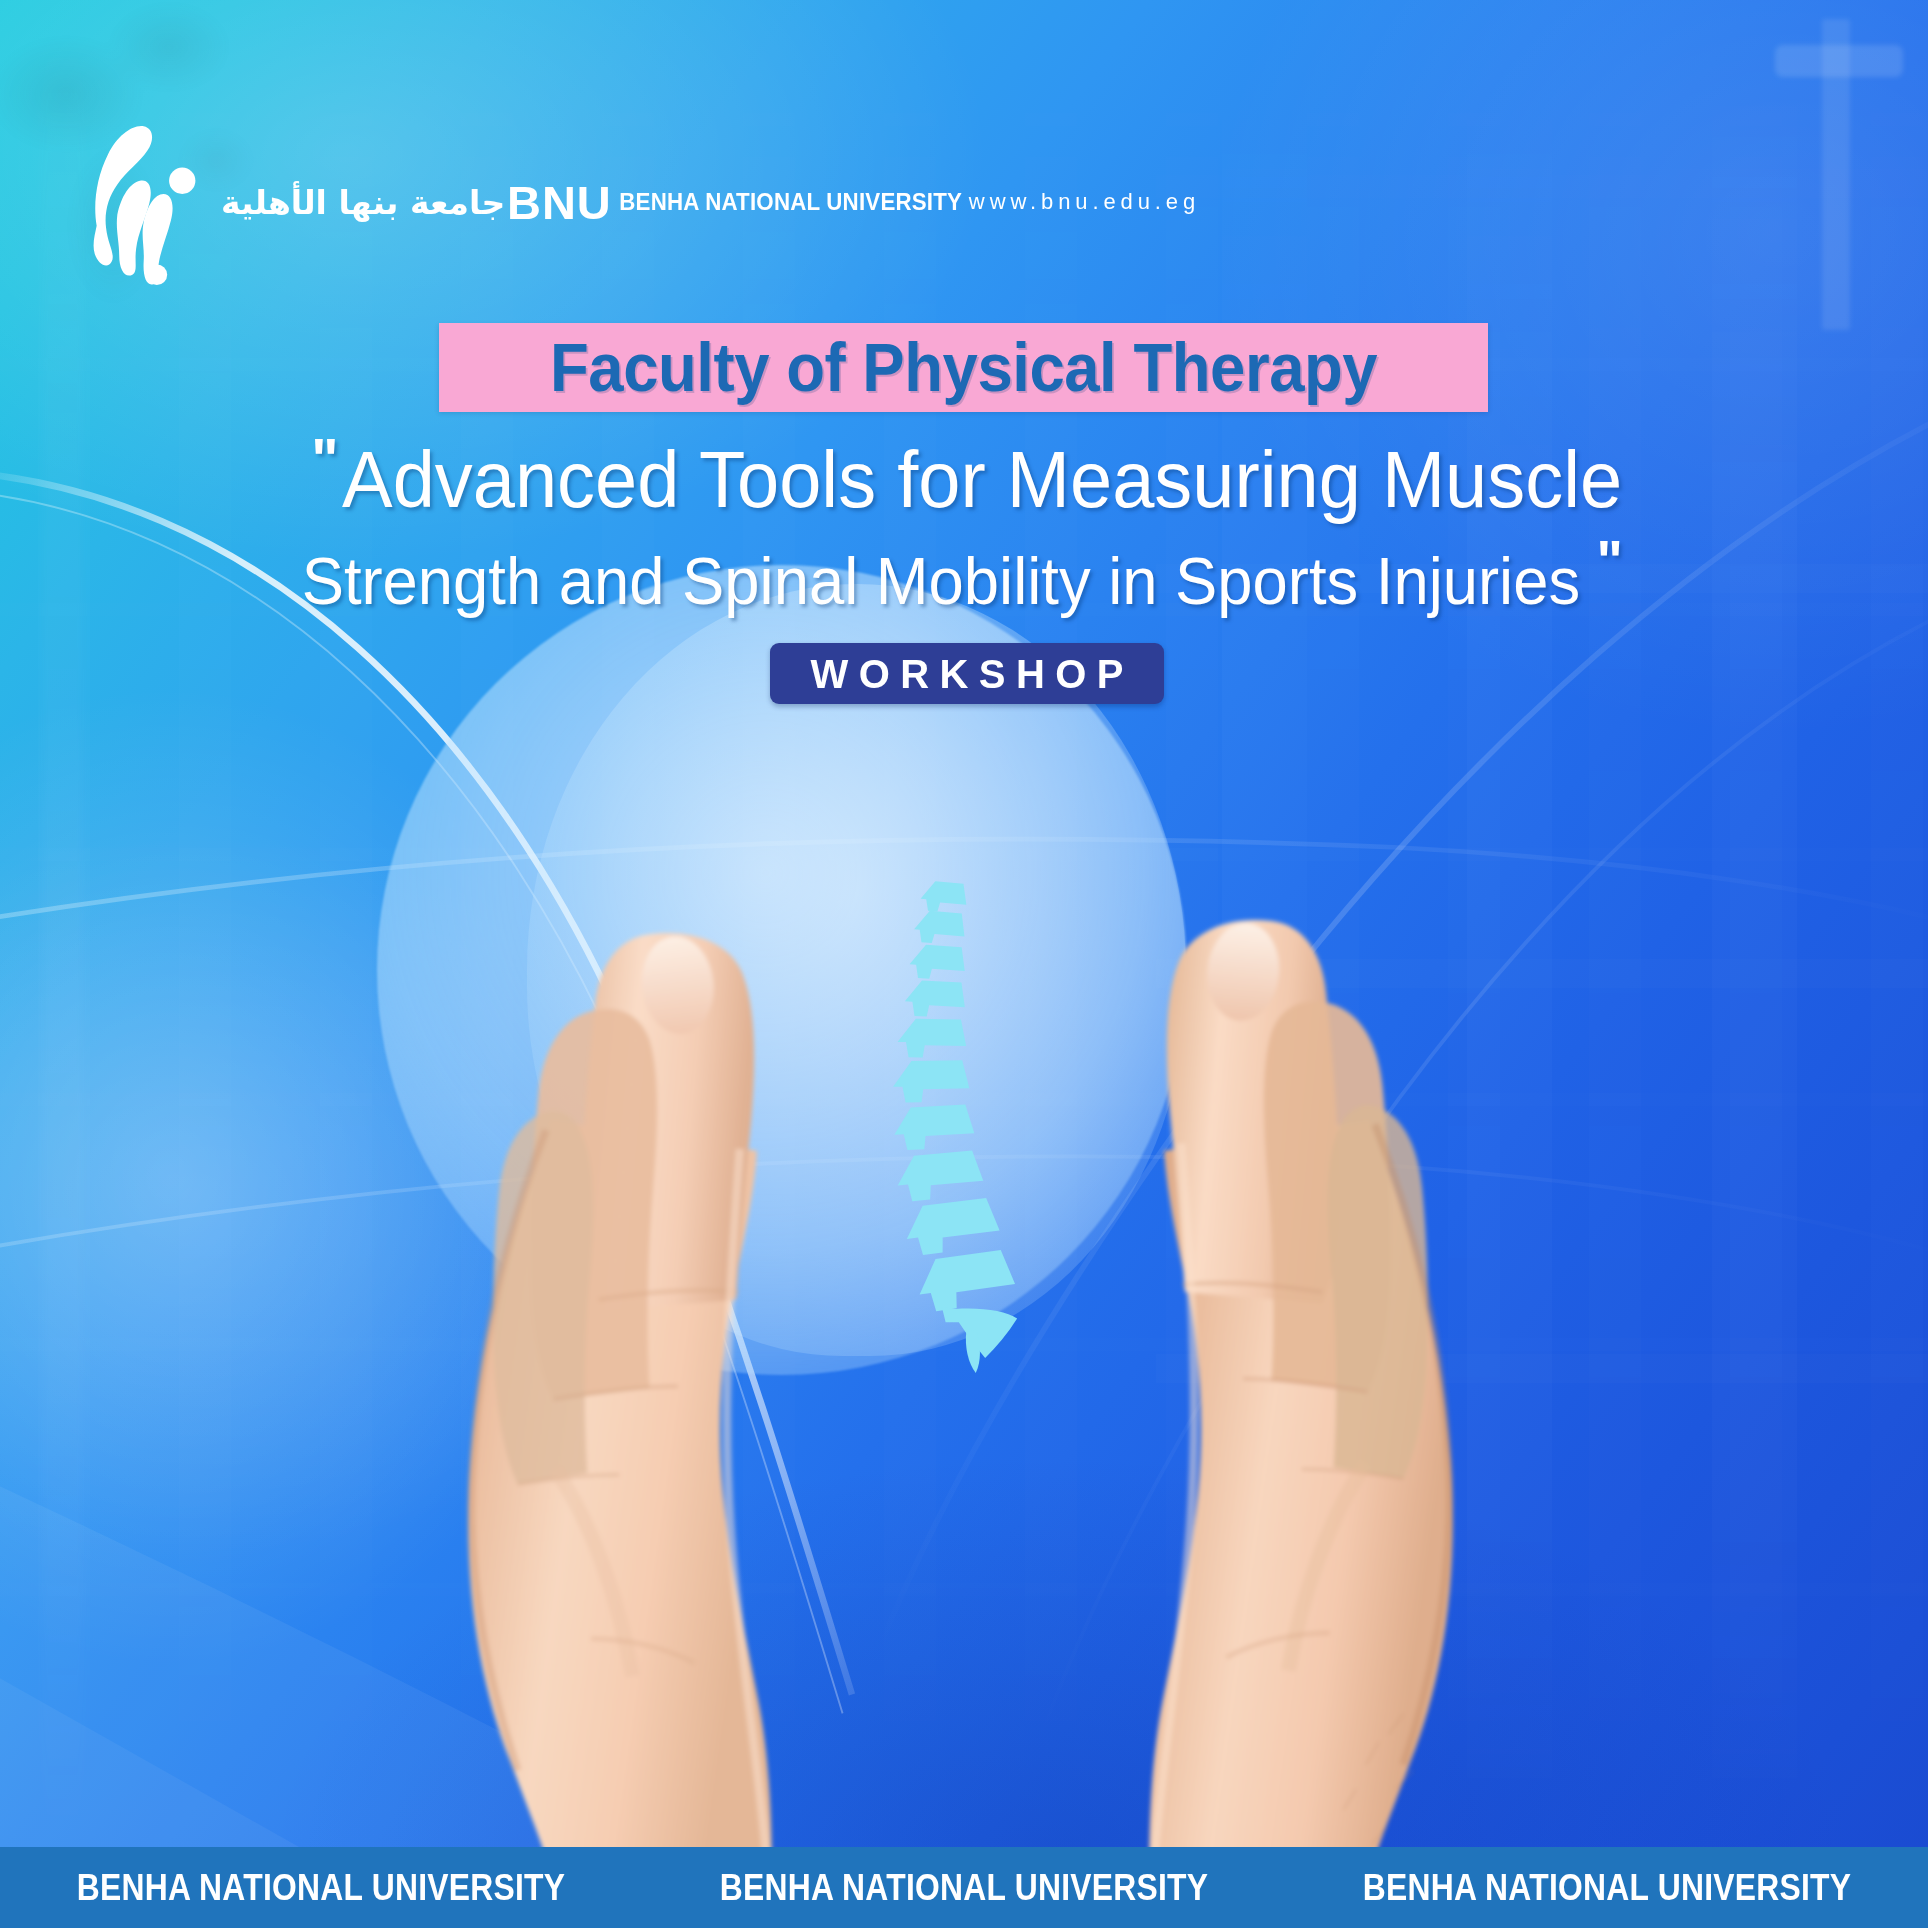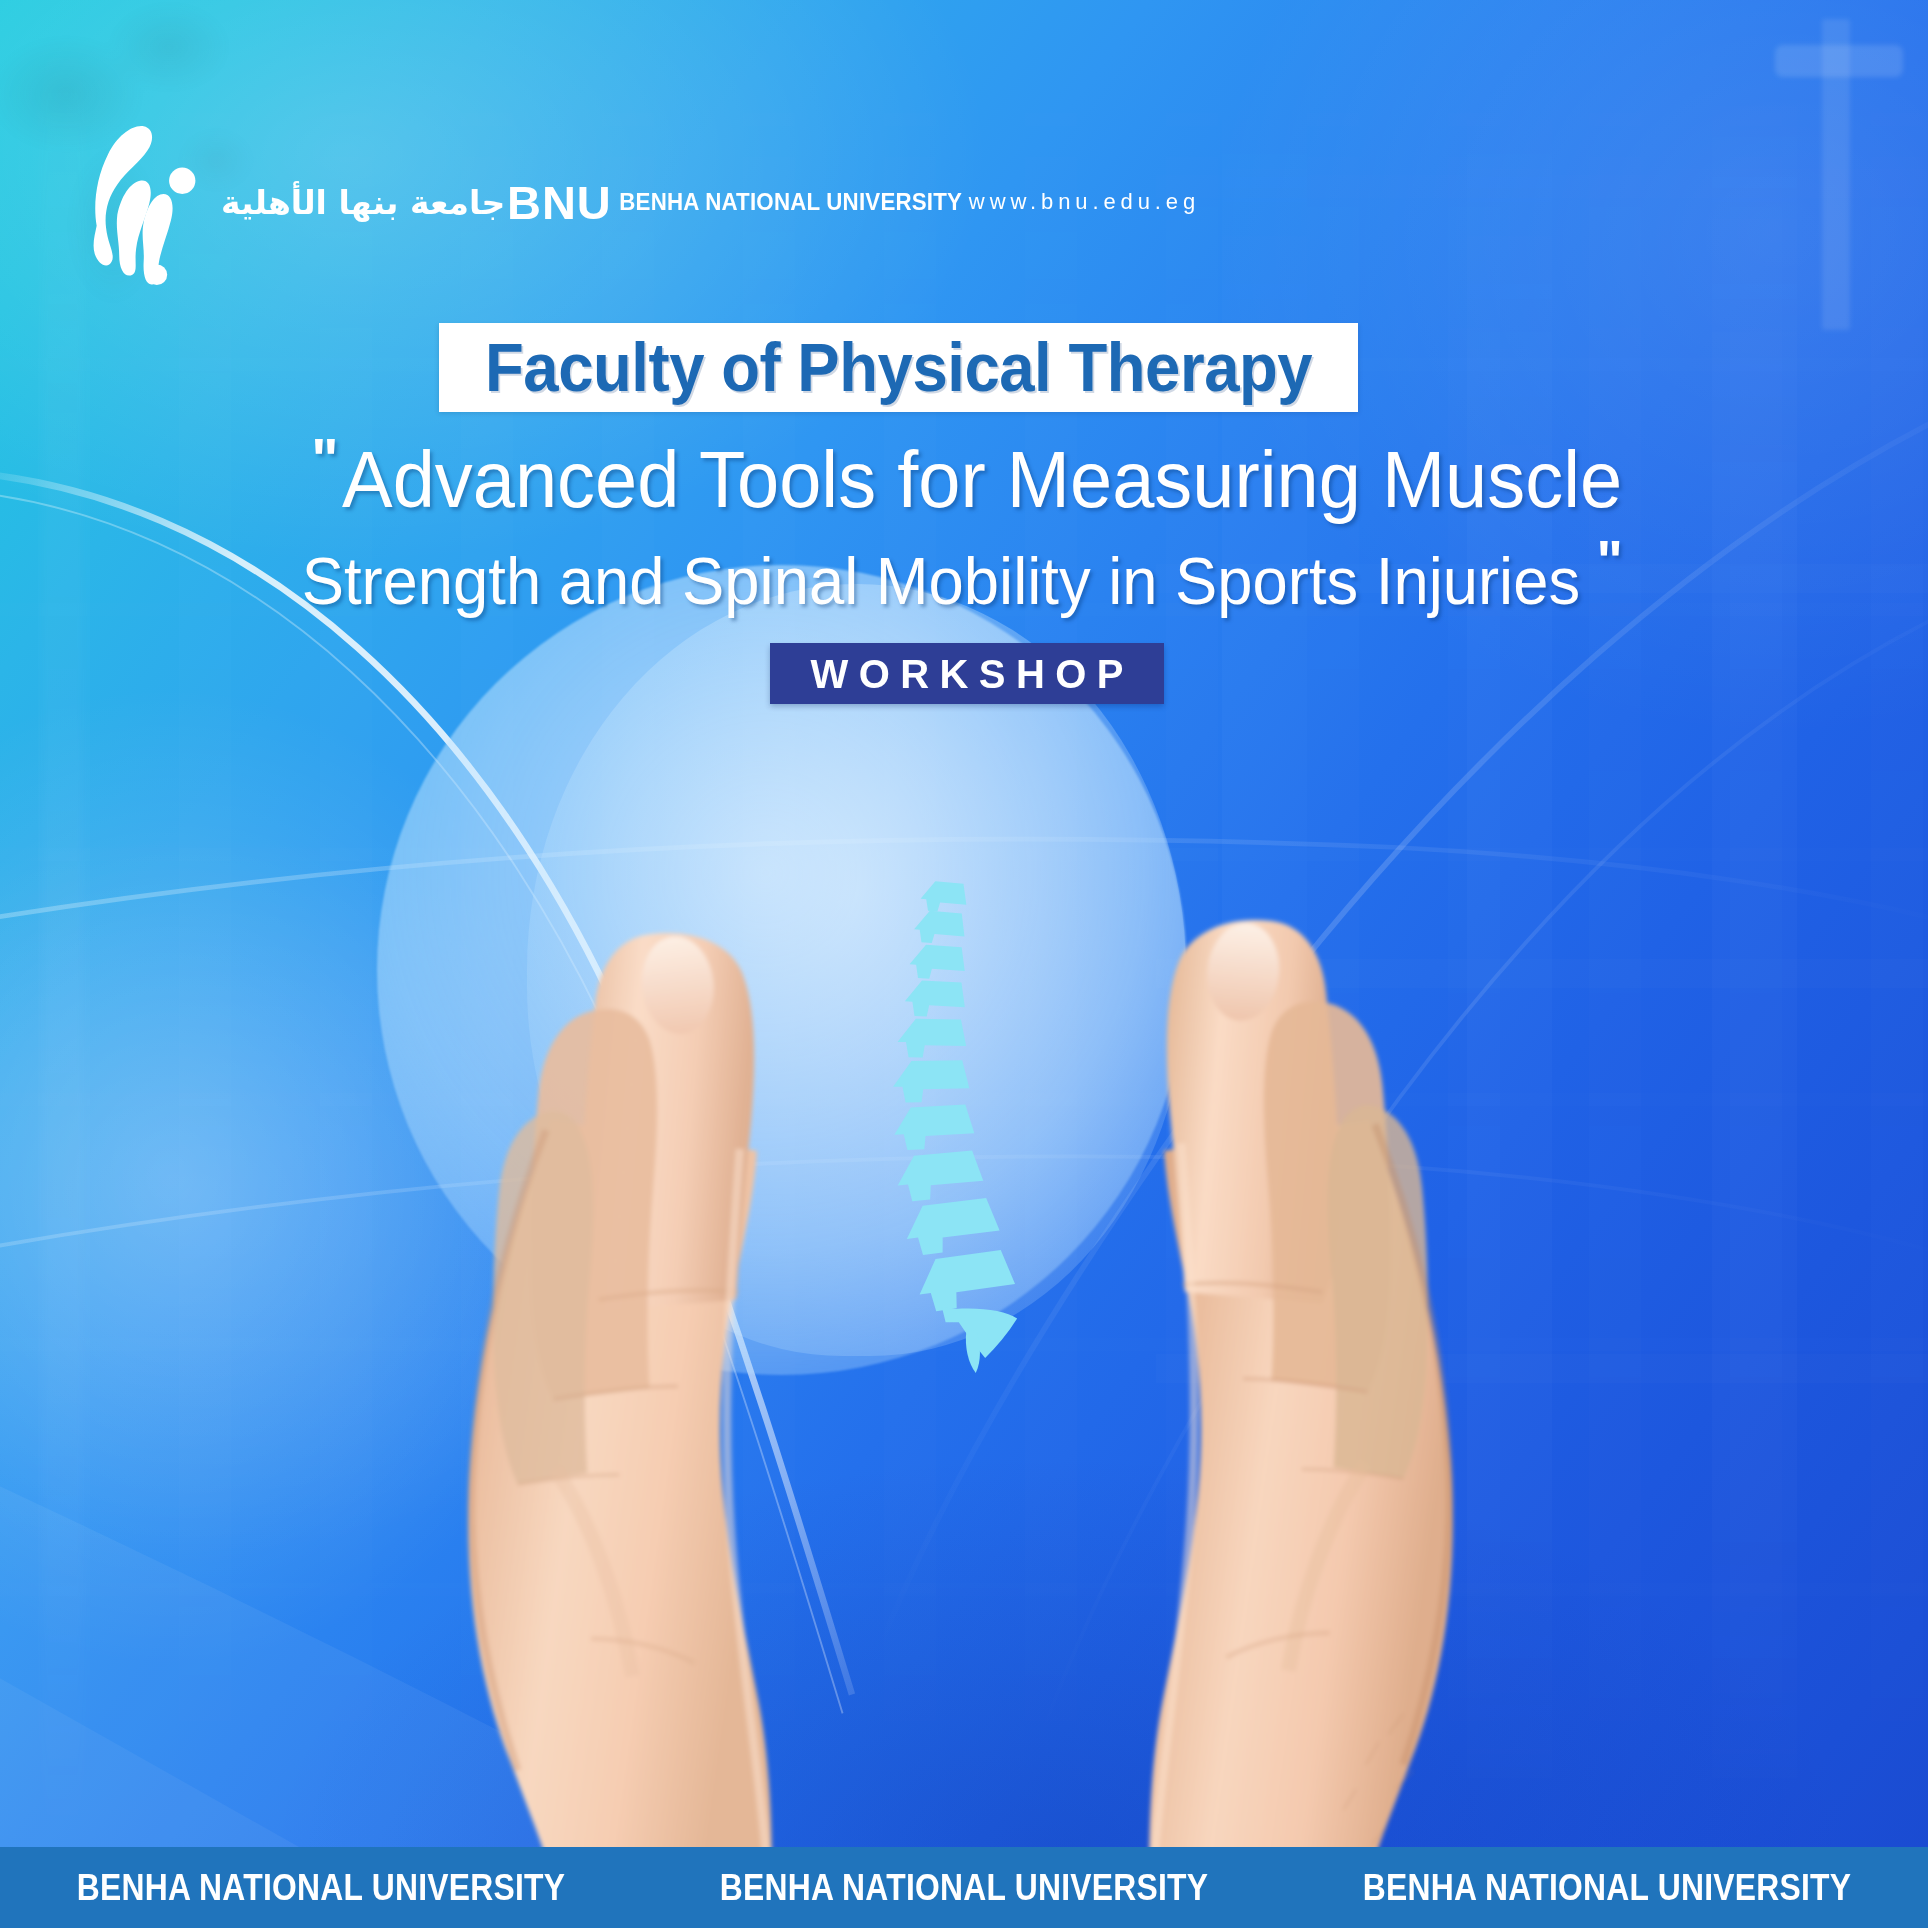--- a/index.html
+++ b/index.html
@@ -114,22 +114,22 @@
   .logo-full{
     color:#fff; font-size:23px; font-weight:700; line-height:1.1; letter-spacing:0.2px;
     transform:scaleX(.97);
   }
   .logo-url{
     color:#fff; font-size:22px; font-weight:400; letter-spacing:4.9px; line-height:1.4;
   }
 
   
   .faculty-banner{
-    position:absolute; left:439px; top:323px; width:919px; height:89px;
-    background:#ffffff;
+    position:absolute; left:439px; top:323px; width:1049px; height:89px;
+    background:#f9a8d4;
     display:flex; align-items:center; justify-content:center;
     box-shadow:0 1.9px 4.7px rgba(0,40,90,.18);
   }
   .faculty-banner span{
     color:#1d69b4; font-size:69px; font-weight:700; line-height:1;
     transform:scaleX(.92); letter-spacing:-0.5px;
     text-shadow:1.9px 1.9px 0 rgba(20,60,120,.20);
     white-space:nowrap;
   }
 
@@ -152,20 +152,21 @@
     letter-spacing:-1.9px; display:inline-block; margin:0 5.6px;
   }
   .qmark.close{ font-size:58px; margin-left:17px; }
 
   
   .workshop{
     position:absolute; left:770px; top:643px; width:394px; height:61px;
     background:#2e3e96;
     display:flex; align-items:center; justify-content:center;
     box-shadow:0 2.8px 5.6px rgba(0,30,90,.28);
+    border-radius:9px;
   }
   .workshop span{
     color:#ffffff; font-size:40px; font-weight:700; letter-spacing:10.4px;
     text-indent:10.4px; line-height:1;
   }
 
   
   .halo{
     position:absolute; left:377px; top:565px; width:810px; height:810px;
     border-radius:50%;

